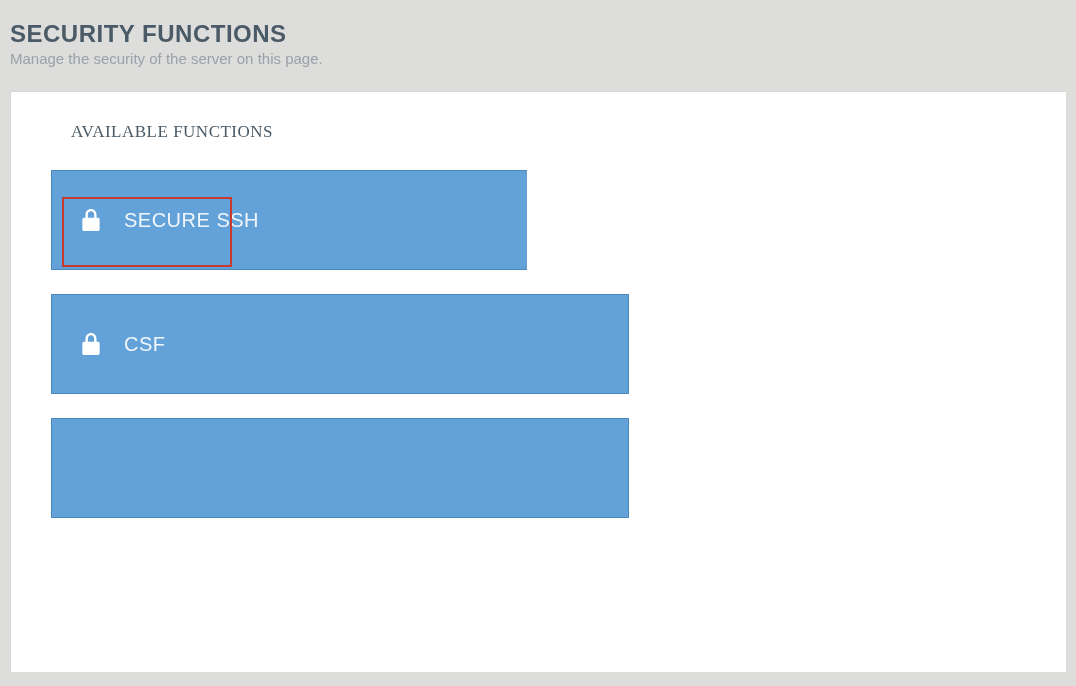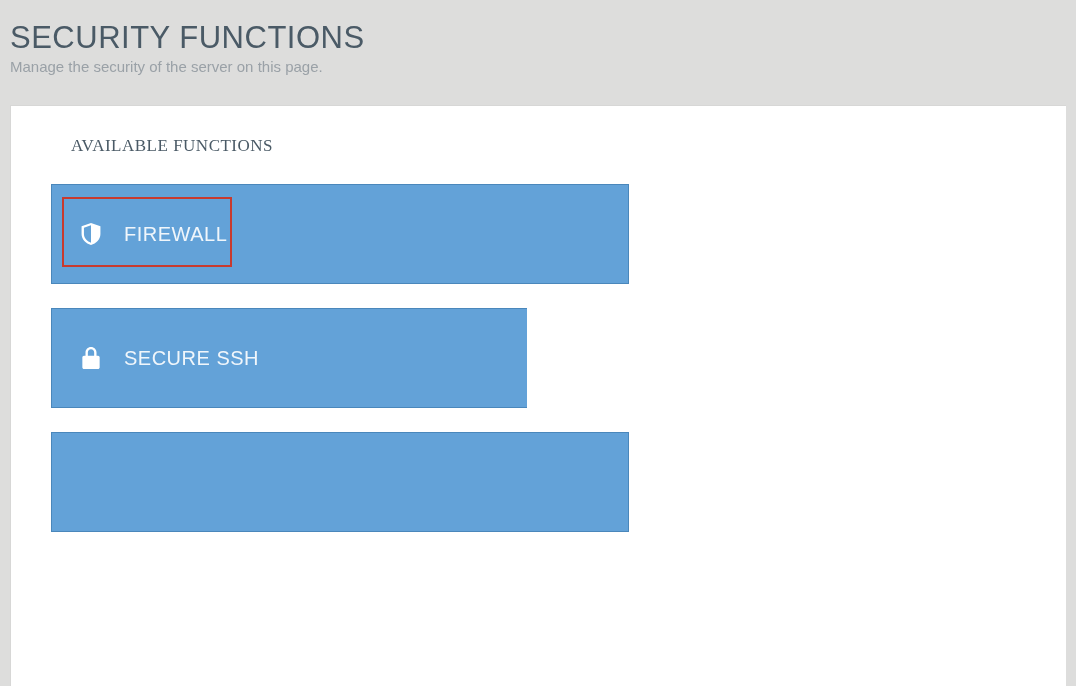--- a/index.html
+++ b/index.html
@@ -9,31 +9,31 @@
     font-family: "Segoe UI", "Helvetica Neue", Arial, sans-serif;
     color: #555;
     width: 1076px;
     height: 686px;
     overflow: hidden;
   }
   .page {
     padding: 20px 10px 0 10px;
   }
   .page-title {
-    font-size: 31px;
-    font-weight: 400;
+    font-size: 24px;
+    font-weight: 700;
     letter-spacing: 0.5px;
     color: #4a5a66;
     margin: 0 0 2px 0;
     text-transform: uppercase;
   }
   .page-subtitle {
     font-size: 15px;
     color: #9aa1a7;
-    margin: 0 0 30px 0;
+    margin: 0 0 24px 0;
   }
   .panel {
     background: #ffffff;
     border: 1px solid #d7d7d6;
     border-right: none;
     border-bottom: none;
     margin-left: 0;
     padding: 30px 0 30px 40px;
     min-height: 520px;
   }
@@ -99,38 +99,38 @@
 
 <div class="page">
   <h1 class="page-title">SECURITY FUNCTIONS</h1>
   <p class="page-subtitle">Manage the security of the server on this page.</p>
 
   <div class="panel">
     <div class="section-title">AVAILABLE FUNCTIONS</div>
 
     <div class="grid">
 
-      <div class="tile" id="tile-firewall">
-        <span class="icon">
-          <svg viewBox="0 0 24 28">
-              <path d="M12 0 L24 4 V14 C24 21 18.5 26 12 28 C5.5 26 0 21 0 14 V4 Z M12 3 L3 6 V14 C3 19.5 7.5 23.5 12 25 V3 Z"></path>
-            </svg>
-        </span>
-        <span class="label">FIREWALL</span>
-      </div>
 
       <div class="tile right">
         <span class="icon">
           <svg viewBox="0 0 24 28">
               <path d="M12 0 C8 0 5 3 5 7 V11 H3 C2 11 1 12 1 13 V26 C1 27 2 28 3 28 H21 C22 28 23 27 23 26 V13 C23 12 22 11 21 11 H19 V7 C19 3 16 0 12 0 Z M12 3 C14.5 3 16 5 16 7 V11 H8 V7 C8 5 9.5 3 12 3 Z"></path>
             </svg>
         </span>
         <span class="label">SECURE SSH</span>
       </div>
 
+      <div class="tile">
+        <span class="icon">
+          <svg viewBox="0 0 24 28">
+              <path d="M12 0 C8 0 5 3 5 7 V11 H3 C2 11 1 12 1 13 V26 C1 27 2 28 3 28 H21 C22 28 23 27 23 26 V13 C23 12 22 11 21 11 H19 V7 C19 3 16 0 12 0 Z M12 3 C14.5 3 16 5 16 7 V11 H8 V7 C8 5 9.5 3 12 3 Z"></path>
+            </svg>
+        </span>
+        <span class="label">CSF</span>
+      </div>
 
 
       <div class="tile">
         
         
       </div>
 
     </div>
   </div>
 </div>

